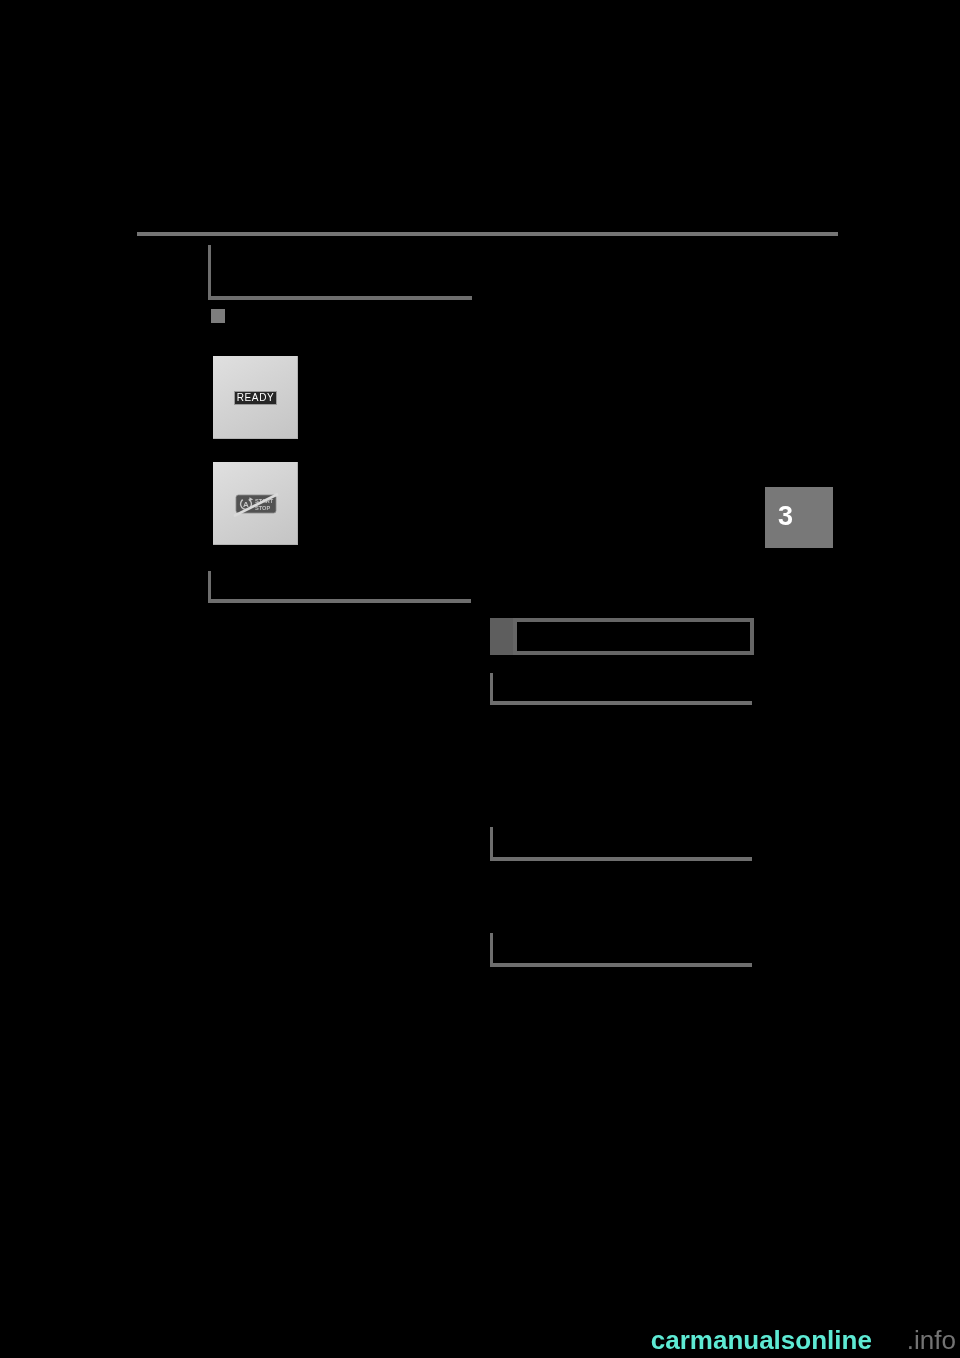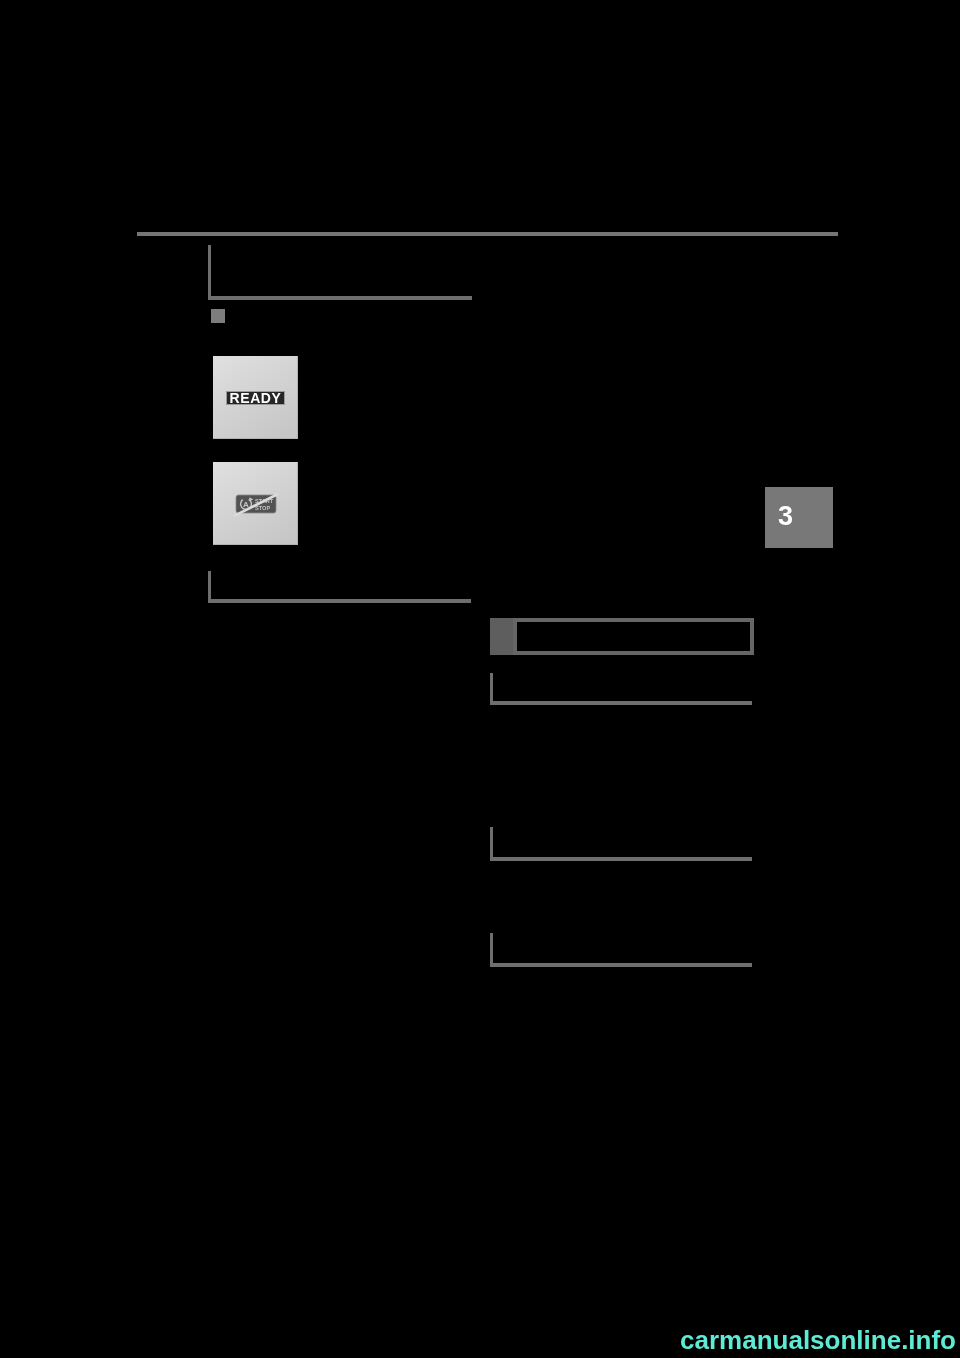--- a/index.html
+++ b/index.html
@@ -56,22 +56,22 @@
     align-items: center;
     justify-content: center;
   }
   .panel-ready { top: 356px; }
   .panel-stopstart { top: 462px; }
 
   .ready-badge {
     background: #262626;
     border: 1px solid #9a9a9a;
     color: #ffffff;
-    font-size: 14px;
-    font-weight: bold;
+    font-size: 10px;
+    font-weight: normal;
     letter-spacing: 0.6px;
     line-height: 12px;
     padding: 0 2px;
     font-family: "Liberation Sans", sans-serif;
   }
 
   .stopstart-svg { display: block; }
 
   
   .chapter-tab {
@@ -113,21 +113,21 @@
   .watermark {
     position: absolute;
     top: 1327px;
     right: 4px;
     white-space: nowrap;
     font-family: "Liberation Sans", sans-serif;
     font-size: 26px;
     line-height: 26px;
   }
   .watermark .wm-main { color: #5eead4; font-weight: bold; }
-  .watermark .wm-tld  { color: #5eead4; font-weight: bold; }
+  .watermark .wm-tld  { color: #737373; font-weight: normal; margin-left: 35px; }
 </style>
 </head>
 <body>
 
 <div class="page">
 
   <div class="top-rule"></div>
 
   <div class="bracket bracket-a"></div>
 

